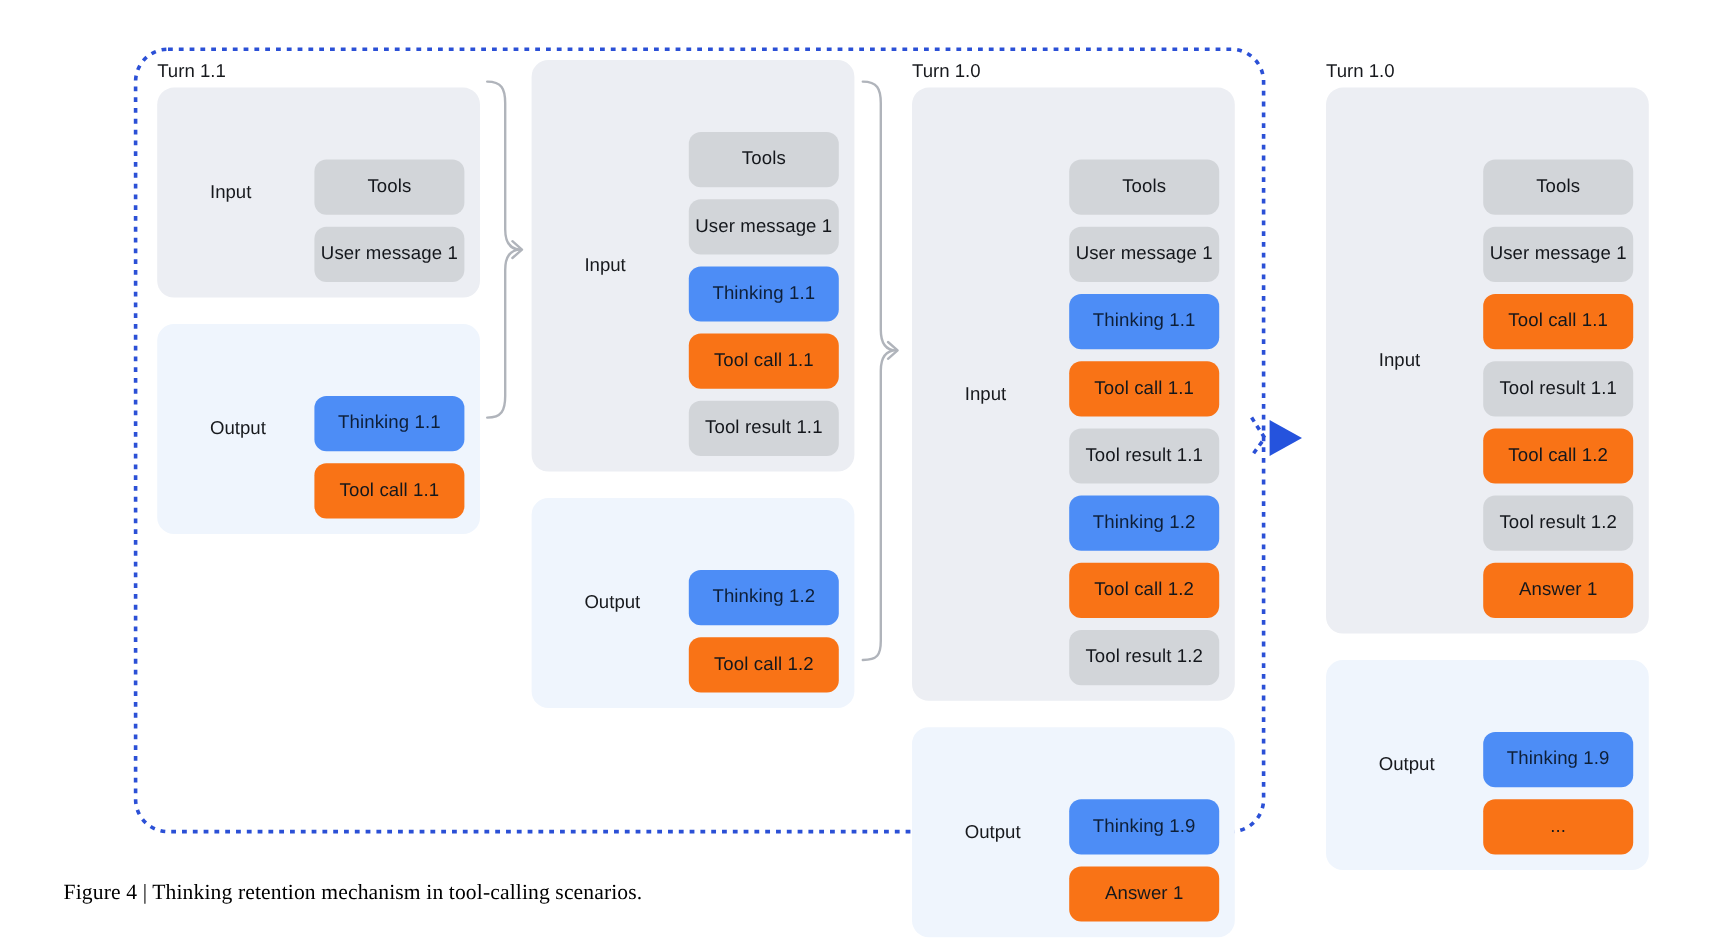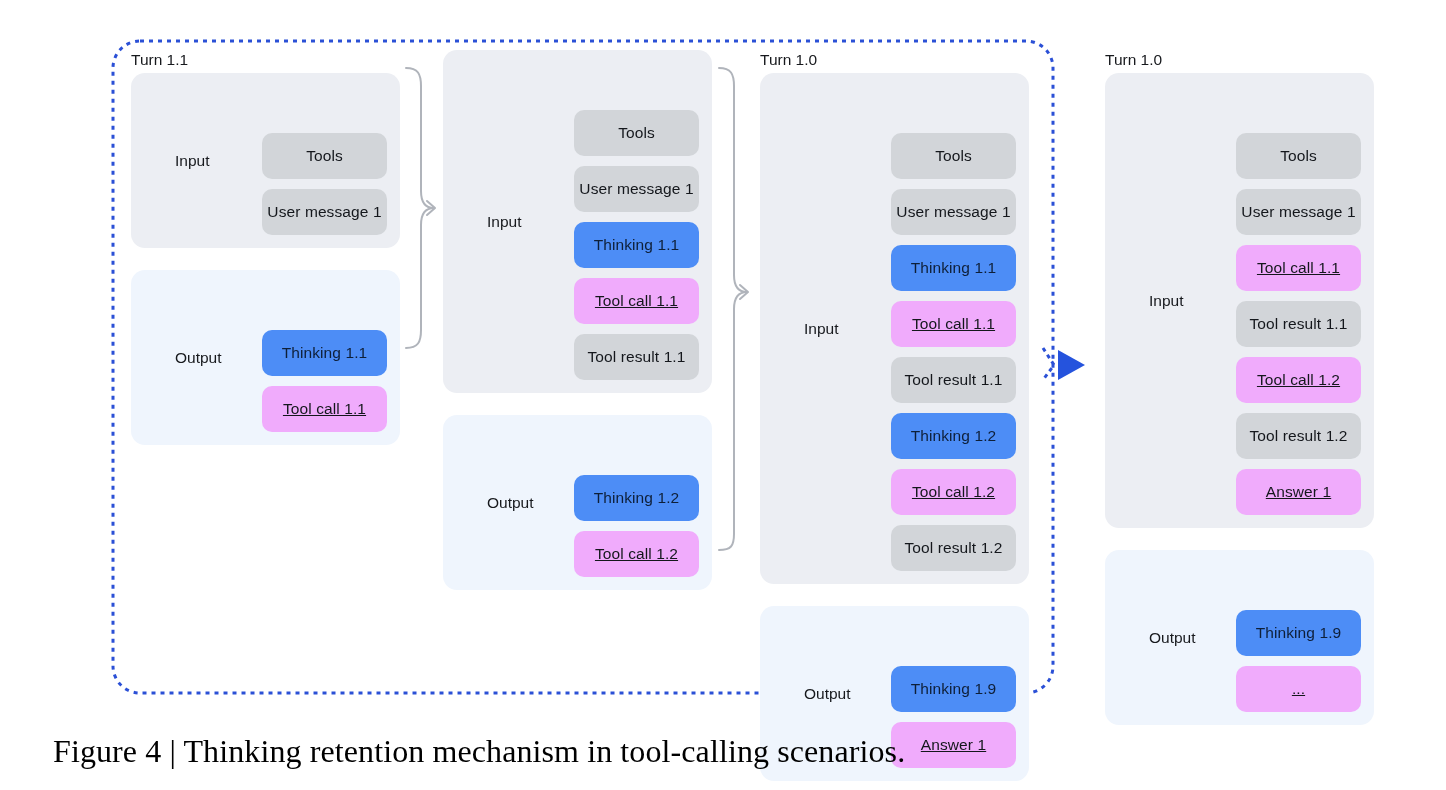--- a/index.html
+++ b/index.html
@@ -31,26 +31,26 @@
   .rows { flex:1; display:flex; flex-direction:column; gap:10px;margin-top:47px; }
 
   .box {
     height:46px; border-radius:10px;
     display:flex; align-items:center; justify-content:center;
     font-size:15.5px; font-weight:500; color:#14171c;
     letter-spacing:0.1px;
   }
   .box[data-variant="context"]  { background:#d2d5d9; }
   .box[data-variant="thinking"] { background:#4d8df6; color:#0e1f38; }
-  .box[data-variant="toolcall"] { background:#f0abfc;text-decoration:underline; }
+  .box[data-variant="toolcall"] { background:#f97316; }
 
   .caption {
     position:absolute; left:53px; top:733px;
     font-family:"Liberation Serif", serif;
-    font-size:32px; color:#000000; letter-spacing:0.1px;
+    font-size:18px; color:#000000; letter-spacing:0.1px;
   }
 </style>
 </head>
 <body>
 
 <div class="canvas">
 
   <svg class="overlay" viewBox="0 0 1446 790">
     <rect x="113" y="41" width="940" height="652" rx="27" fill="none" stroke="#2b50d6" stroke-width="3" stroke-dasharray="4 5"></rect>
 

